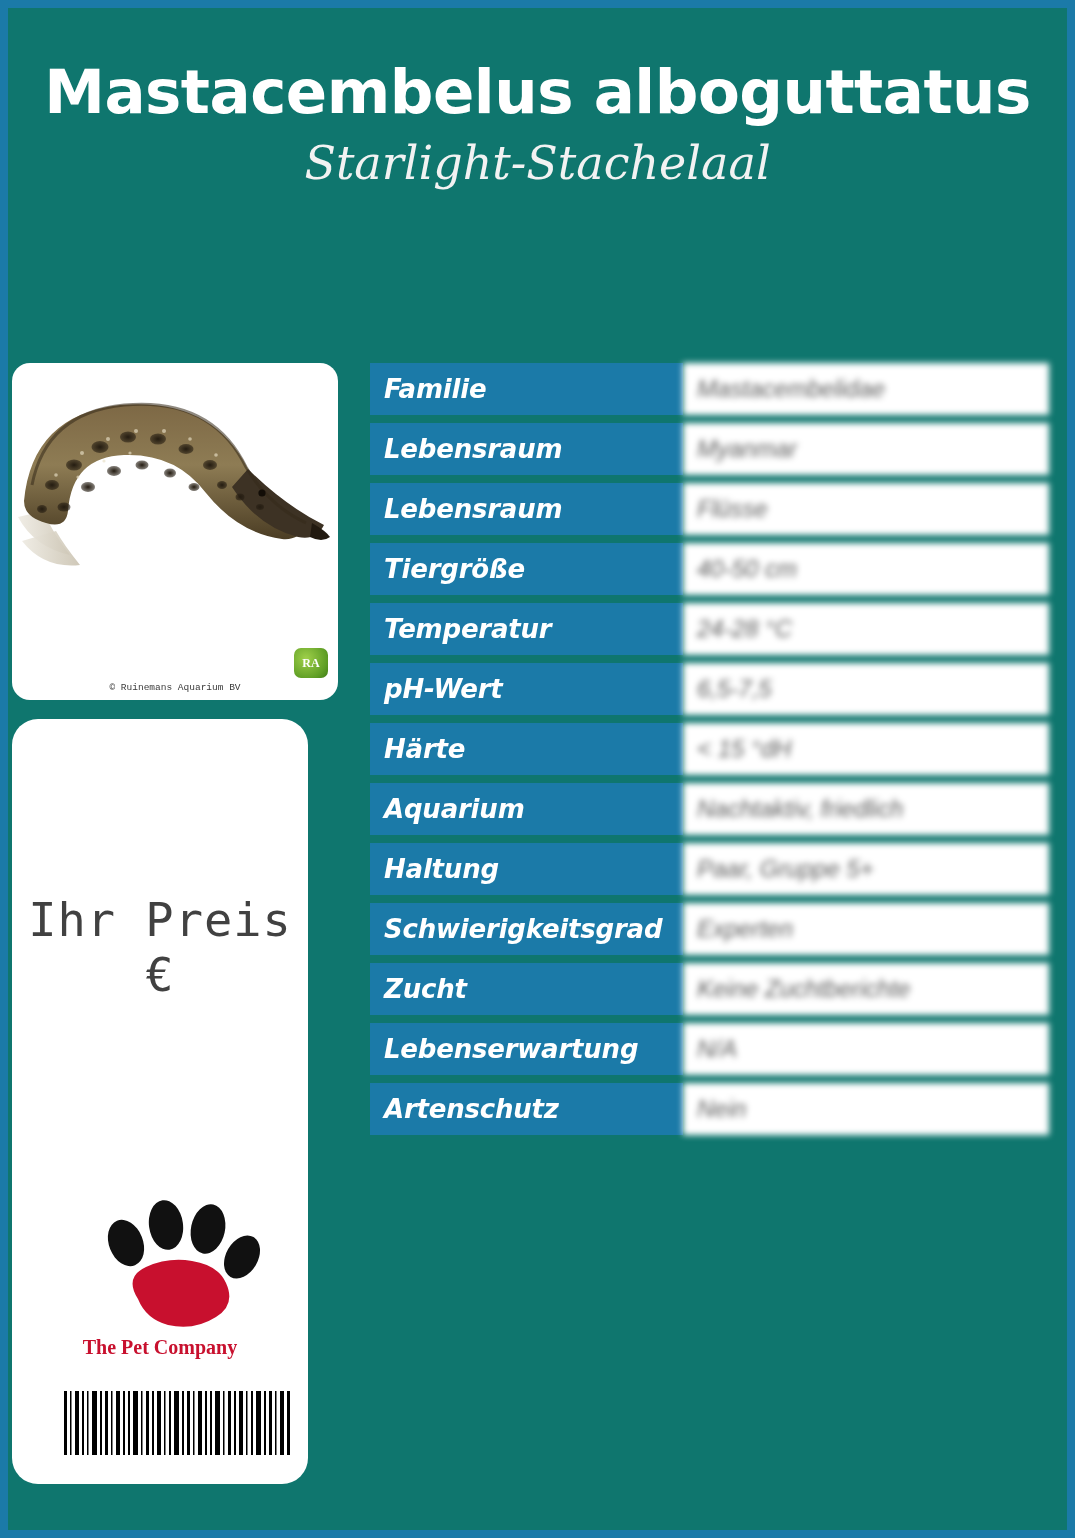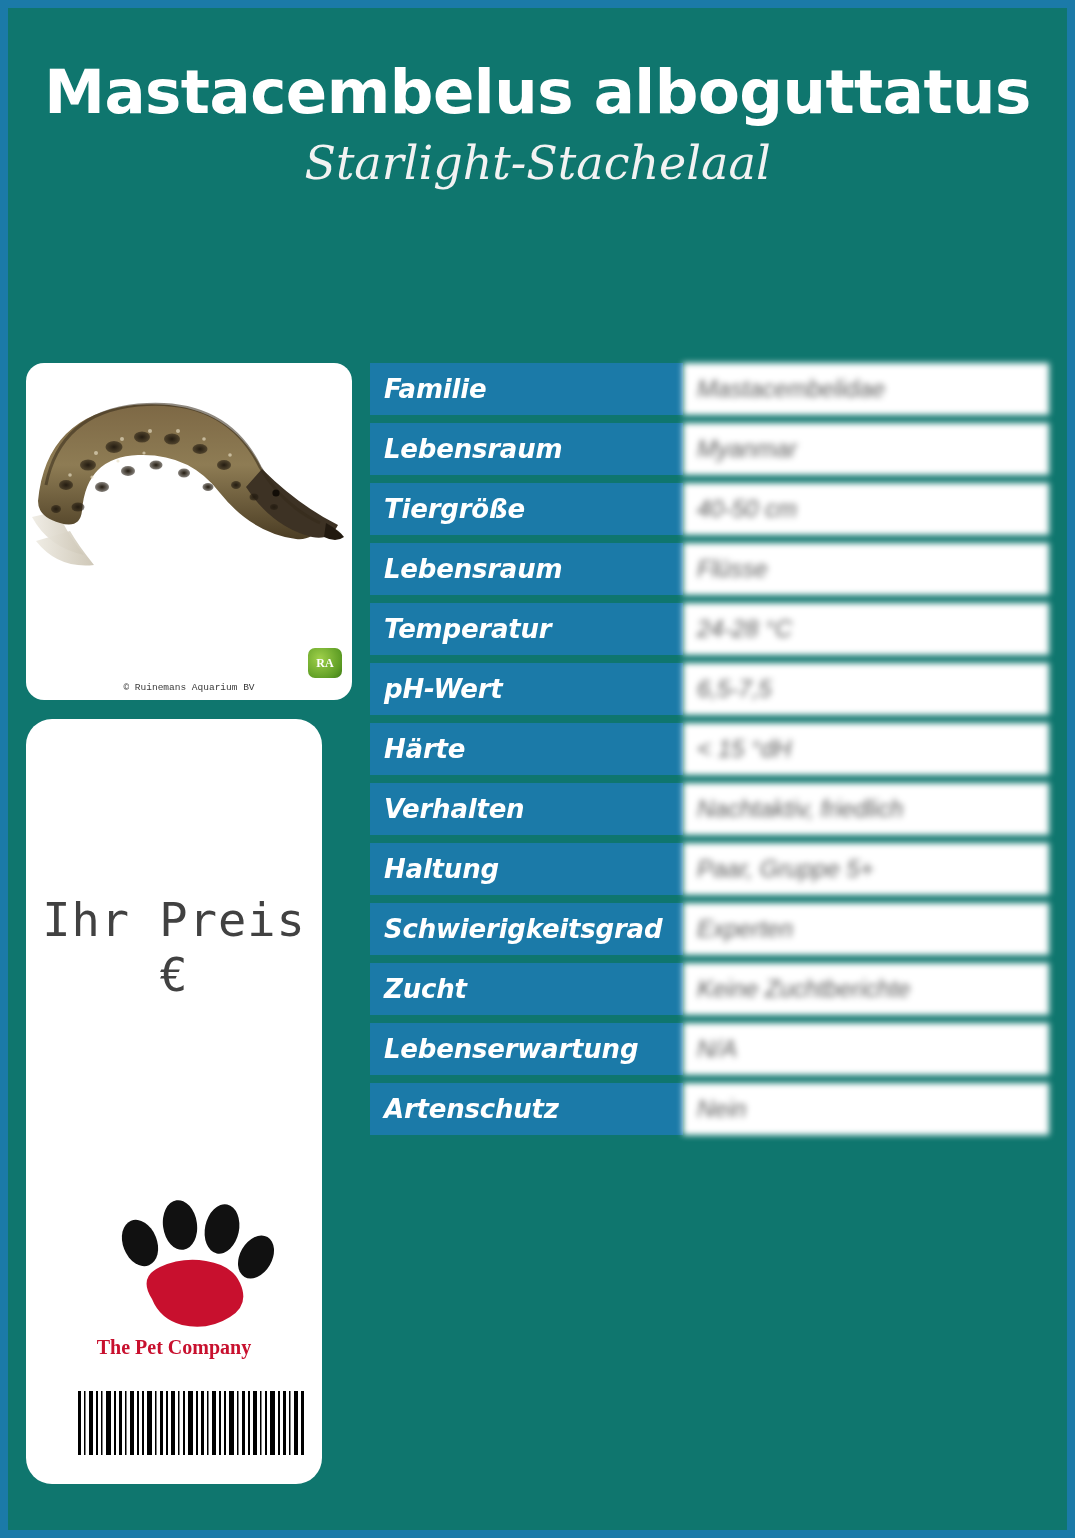--- a/index.html
+++ b/index.html
@@ -47,21 +47,21 @@
   
   .content {
     position: absolute;
     left: 0; top: 355px;
     width: 100%;
     display: flex;
     align-items: flex-start;
   }
   .left-col {
     width: 362px;
-    padding-left: 18px;
+    padding-left: 4px;
     flex: 0 0 auto;
   }
   .right-col {
     flex: 1 1 auto;
     padding-right: 18px;
     padding-left: 0;
     font-style: italic;
   }
 
   
@@ -338,41 +338,41 @@
 
         <div class="spec-row">
           <div class="spec-key">Familie</div>
           <div class="spec-val">Mastacembelidae</div>
         </div>
         <div class="spec-row">
           <div class="spec-key">Lebensraum</div>
           <div class="spec-val">Myanmar</div>
         </div>
         <div class="spec-row">
+          <div class="spec-key">Lebensraum</div>
+          <div class="spec-val">Flüsse</div>
+        </div>
+        <div class="spec-row">
           <div class="spec-key">Tiergröße</div>
           <div class="spec-val">40-50 cm</div>
         </div>
         <div class="spec-row">
-          <div class="spec-key">Lebensraum</div>
-          <div class="spec-val">Flüsse</div>
-        </div>
-        <div class="spec-row">
           <div class="spec-key">Temperatur</div>
           <div class="spec-val">24-28 °C</div>
         </div>
         <div class="spec-row">
           <div class="spec-key">pH-Wert</div>
           <div class="spec-val">6,5-7,5</div>
         </div>
         <div class="spec-row">
           <div class="spec-key">Härte</div>
           <div class="spec-val">&lt; 15 °dH</div>
         </div>
         <div class="spec-row">
-          <div class="spec-key">Verhalten</div>
+          <div class="spec-key">Aquarium</div>
           <div class="spec-val">Nachtaktiv, friedlich</div>
         </div>
         <div class="spec-row">
           <div class="spec-key">Haltung</div>
           <div class="spec-val">Paar, Gruppe 5+</div>
         </div>
         <div class="spec-row">
           <div class="spec-key">Schwierigkeitsgrad</div>
           <div class="spec-val">Experten</div>
         </div>

